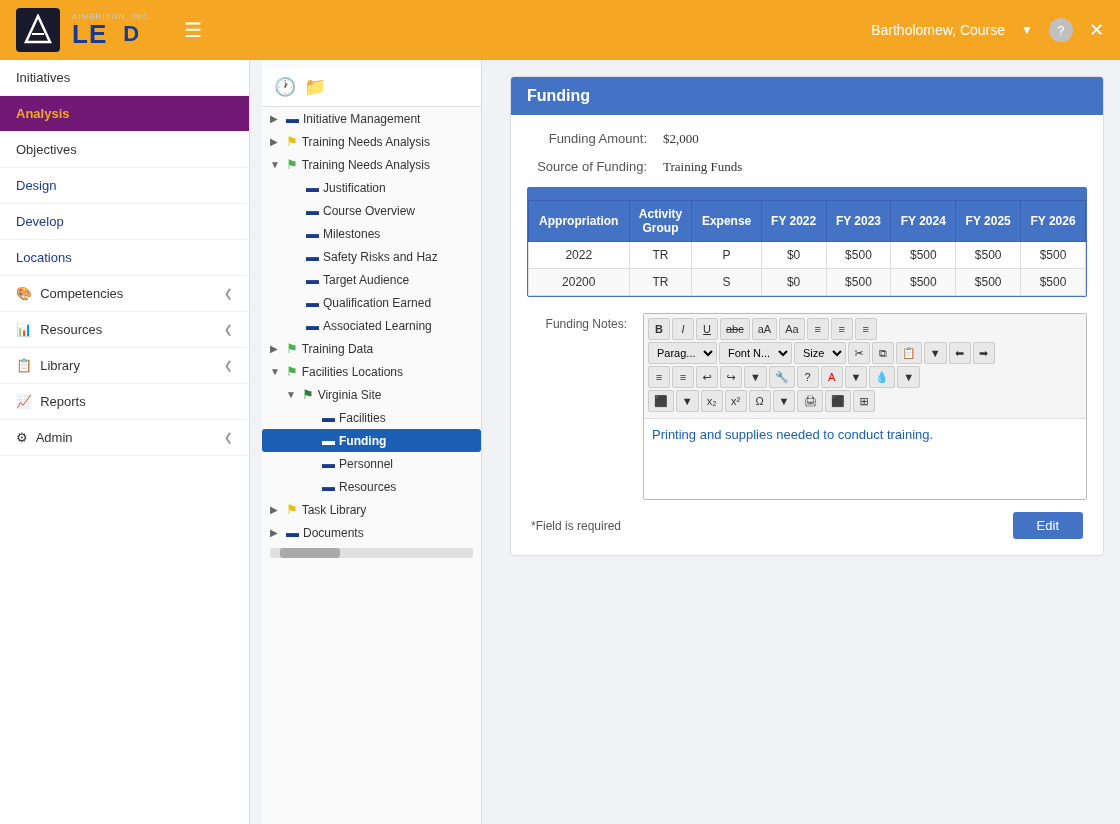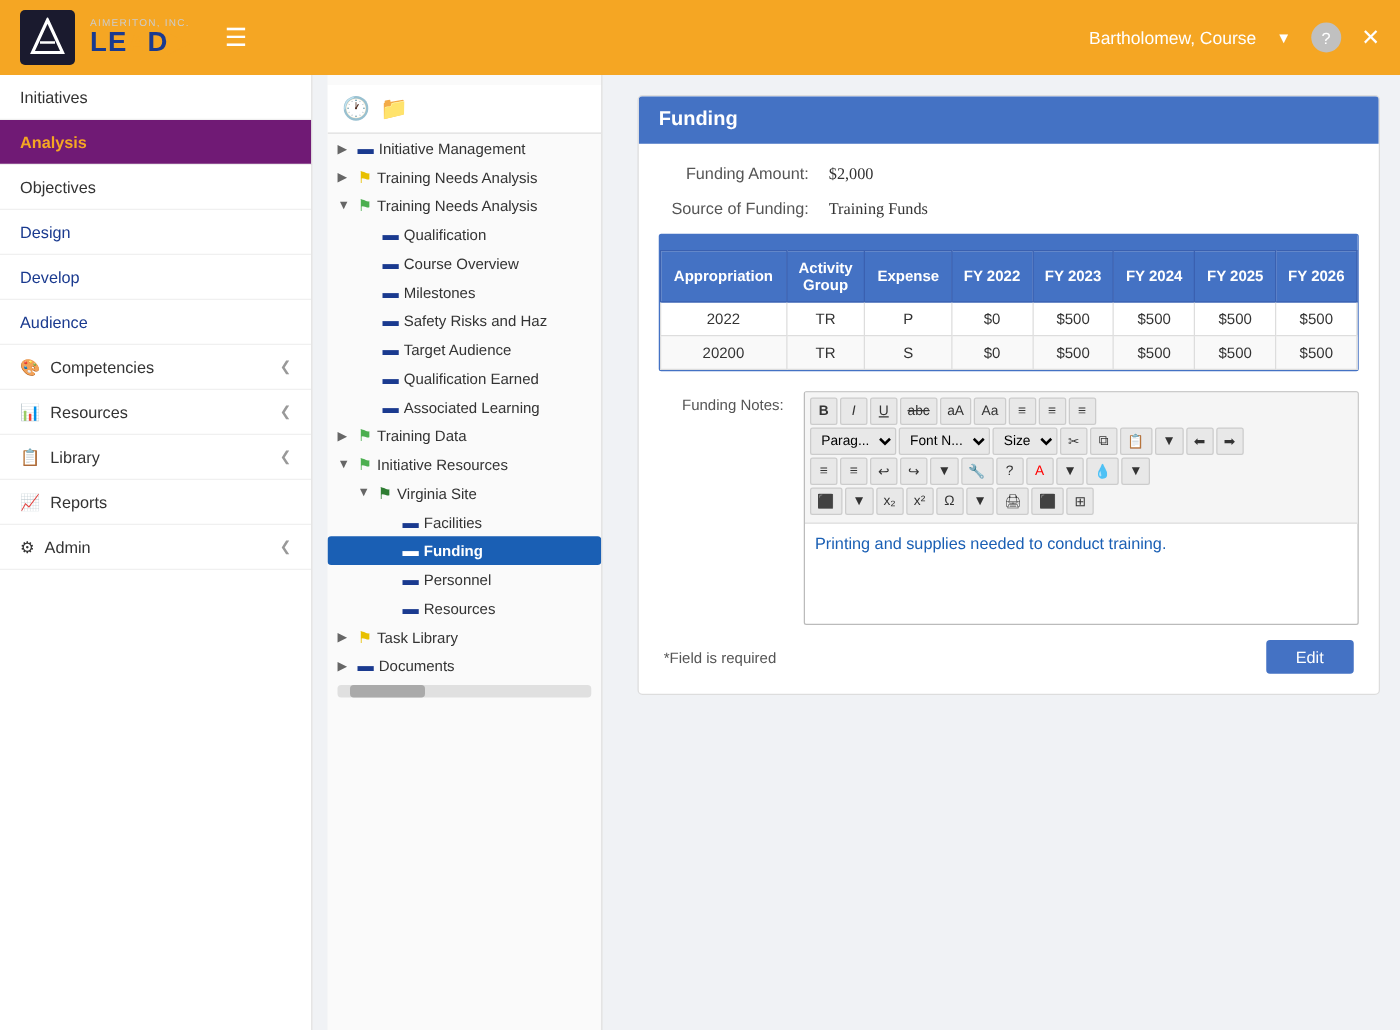--- a/index.html
+++ b/index.html
@@ -298,21 +298,21 @@
   <div class="logo-area">
     <div class="logo-box">
       <svg width="32" height="32" viewBox="0 0 32 32">
         <polygon points="16,2 28,28 4,28" fill="none" stroke="white" stroke-width="2.5"></polygon>
         <line x1="10" y1="20" x2="22" y2="20" stroke="white" stroke-width="2"></line>
       </svg>
     </div>
     <div style="display:flex;flex-direction:column;line-height:1">
       <div style="font-size:8px;color:#ccc;letter-spacing:1px;">AIMERITON, INC.</div>
       <div style="display:flex;align-items:center;">
-        <span style="font-size:22px;font-weight:900;color:#1a3a8f;letter-spacing:1px;">LE</span>
+        <span style="font-size:26px;font-weight:900;color:#1a3a8f;letter-spacing:1px;">LE</span>
           <span style="font-size:22px;font-weight:900;color:#f5a623;">A</span>
           <span style="font-size:22px;font-weight:900;color:#1a3a8f;">D</span>
           <span style="font-size:22px;font-weight:900;color:#f5a623;">▶</span>
       </div>
     </div>
     <span class="hamburger">☰</span>
   </div>
   <div class="header-right">
     <span class="user-name">Bartholomew, Course</span>
     <span style="color:white;font-size:12px;">▼</span>
@@ -333,21 +333,21 @@
     <div class="sidebar-item plain">
       <span>Objectives</span>
     </div>
     <div class="sidebar-item link">
       <span>Design</span>
     </div>
     <div class="sidebar-item link">
       <span>Develop</span>
     </div>
     <div class="sidebar-item link">
-      <span>Audience</span>
+      <span>Locations</span>
     </div>
     <div class="sidebar-item plain">
       <span>🎨</span>
       <span>Competencies</span>
       <span class="chevron">❮</span>
     </div>
     <div class="sidebar-item plain">
       <span>📊</span>
       <span>Resources</span>
       <span class="chevron">❮</span>
@@ -388,21 +388,21 @@
 
     <div class="tree-node" style="padding-left:8px;">
       <span class="node-expand">▼</span>
       <span class="node-icon green">⚑</span>
       <span class="node-label">Training Needs Analysis</span>
     </div>
 
     <div class="tree-node" style="padding-left:28px;">
       <span class="node-expand" style="width:12px;"></span>
       <span class="node-icon blue">▬</span>
-      <span class="node-label">Qualification</span>
+      <span class="node-label">Justification</span>
     </div>
     <div class="tree-node" style="padding-left:28px;">
       <span class="node-expand" style="width:12px;"></span>
       <span class="node-icon blue">▬</span>
       <span class="node-label">Course Overview</span>
     </div>
     <div class="tree-node" style="padding-left:28px;">
       <span class="node-expand" style="width:12px;"></span>
       <span class="node-icon blue">▬</span>
       <span class="node-label">Milestones</span>
@@ -430,21 +430,21 @@
 
     <div class="tree-node" style="padding-left:8px;">
       <span class="node-expand">▶</span>
       <span class="node-icon green">⚑</span>
       <span class="node-label">Training Data</span>
     </div>
 
     <div class="tree-node" style="padding-left:8px;">
       <span class="node-expand">▼</span>
       <span class="node-icon green">⚑</span>
-      <span class="node-label">Initiative Resources</span>
+      <span class="node-label">Facilities Locations</span>
     </div>
 
     <div class="tree-node" style="padding-left:24px;">
       <span class="node-expand">▼</span>
       <span class="node-icon dark-green">⚑</span>
       <span class="node-label">Virginia Site</span>
     </div>
 
     <div class="tree-node" style="padding-left:44px;">
       <span class="node-expand" style="width:12px;"></span>

